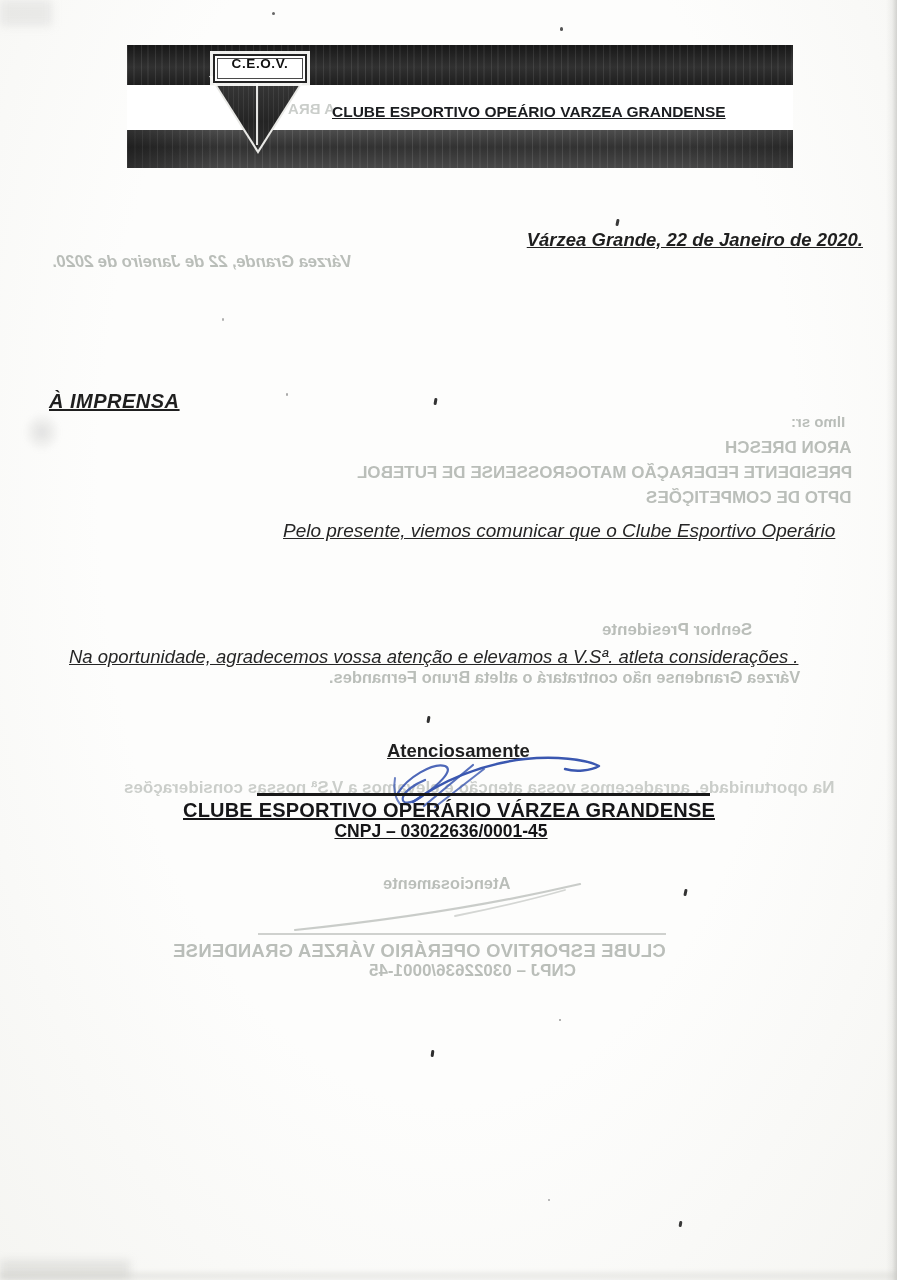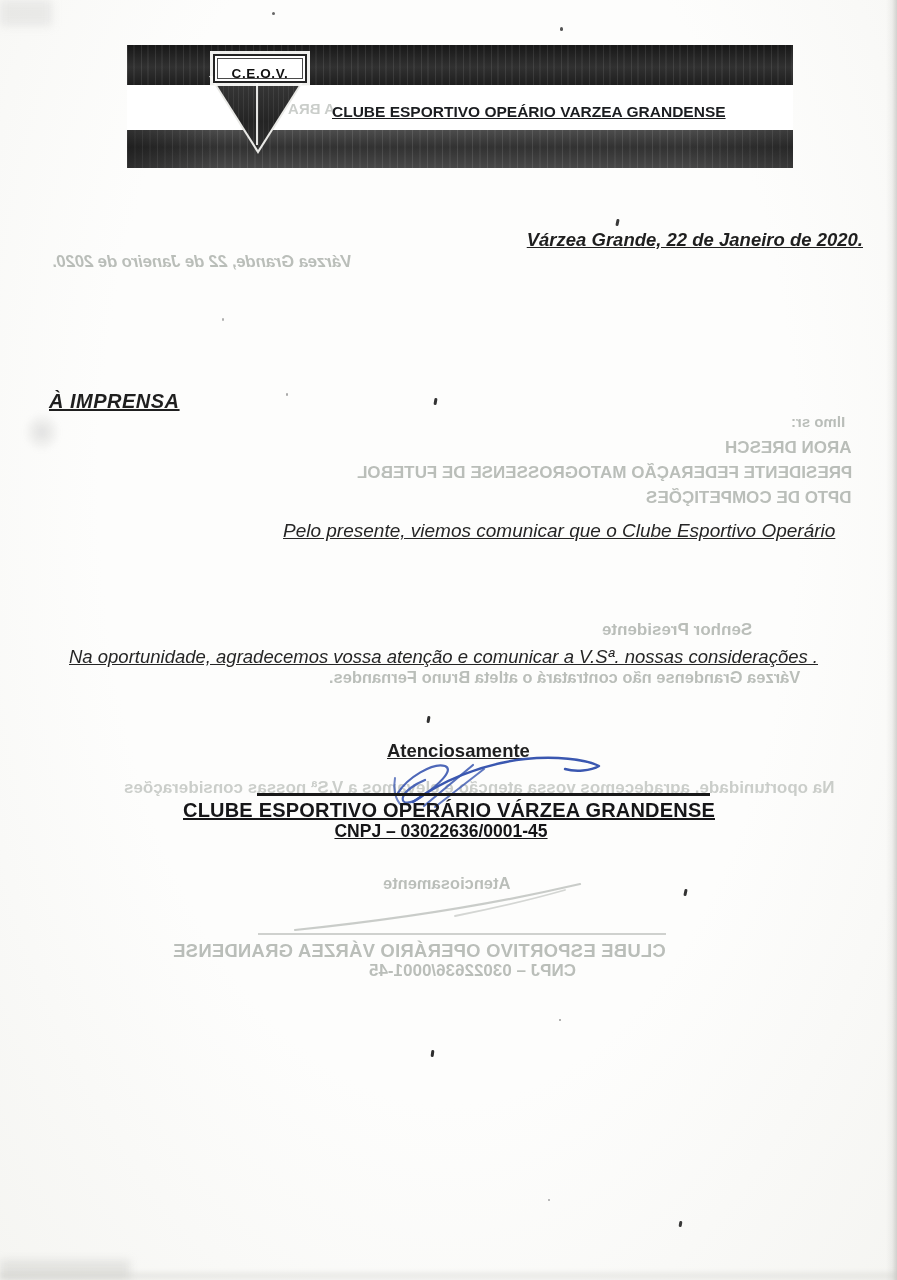--- a/index.html
+++ b/index.html
@@ -34,21 +34,21 @@
   .tri-fill{left:213px; top:79px; width:90px; height:71px;
     background:
       repeating-linear-gradient(90deg, rgba(255,255,255,.07) 0 1px, transparent 1px 5px),
       linear-gradient(180deg,#383838,#242424 60%,#2f2f2f);
     clip-path:polygon(0 0,100% 0,50% 100%); z-index:4;}
   .tri-stem{left:256px; top:79px; width:2px; height:66px; background:rgba(245,245,243,.92); z-index:5;}
   .logo-box{
     left:213px; top:54px; width:90px; height:25px; background:#fff;
     border:2px solid #232323;
     box-shadow:0 0 0 3px rgba(250,250,248,.95), inset 0 0 0 2px #fff, inset 0 0 0 3px #4a4a4a;
-    display:flex; align-items:flex-end; justify-content:center; z-index:6;
+    display:flex; align-items:flex-start; justify-content:center; z-index:6;
   }
   .logo-box span{font-size:13.5px; font-weight:bold; letter-spacing:.6px; color:#101010;}
   
   .date{right:34px; top:229px; font-size:18.5px;}
   .recipient{left:49px; top:390px; font-size:20px; letter-spacing:.5px;}
   .body-line1{left:283px; top:520px; font-size:19px; color:#262626;text-align:right;}
   .body-line2{left:56px;  top:543px; font-size:19px; color:#262626;}
   .closing{left:69px; top:646px; font-size:18.5px; color:#262626;}
   .signoff{left:387px; top:740px; font-size:18.5px;}
   .rule{left:257px; top:793px; width:453px; height:3px; background:#181818;}
@@ -114,21 +114,21 @@
   <div class="abs mir bleed b bl-ilmo1">Ilmo sr:</div>
   <div class="abs mir bleed b bl-ilmo2">ARON DRESCH</div>
   <div class="abs mir bleed b bl-ilmo3">PRESIDENTE FEDERAÇÃO MATOGROSSENSE DE FUTEBOL</div>
   <div class="abs mir bleed b bl-ilmo4">DPTO DE COMPETIÇÕES</div>
 
   <div class="abs body-line1 it nw">Pelo presente, viemos comunicar que o Clube Esportivo Operário</div>
 
   <div class="abs mir bleed b bl-salut">Senhor Presidente</div>
   <div class="abs mir bleed b bl-body">Várzea Grandense não contratará o atleta Bruno Fernandes.</div>
 
-  <div class="abs closing it nw">Na oportunidade, agradecemos vossa atenção e comunicar a V.Sª. nossas considerações .</div>
+  <div class="abs closing it nw">Na oportunidade, agradecemos vossa atenção e elevamos a V.Sª. atleta considerações .</div>
   <div class="abs mir bleed-soft b bl-closing">Na oportunidade, agradecemos vossa atenção e elevamos a V.Sª nossas considerações</div>
 
   <div class="abs signoff b nw">Atenciosamente</div>
 
   <svg class="abs" style="left:385px; top:750px;" width="225" height="60" viewBox="0 0 225 60">
     <g fill="none" stroke="#3a57b0" stroke-linecap="round" stroke-linejoin="round">
       <path d="M 28 52 C 55 32, 95 14, 140 9 C 170 6, 200 9, 214 16 C 206 21, 190 22, 180 19" stroke-width="2.4"></path>
       <path d="M 13 43 C 22 28, 48 12, 60 16 C 70 20, 52 36, 36 47 C 26 54, 16 55, 18 47 C 20 41, 30 34, 40 30" stroke-width="2.2" stroke-opacity=".9"></path>
       <path d="M 39 56 L 88 15" stroke-width="2.2" stroke-opacity=".85"></path>
       <path d="M 50 57 L 99 19" stroke-width="2" stroke-opacity=".8"></path>

